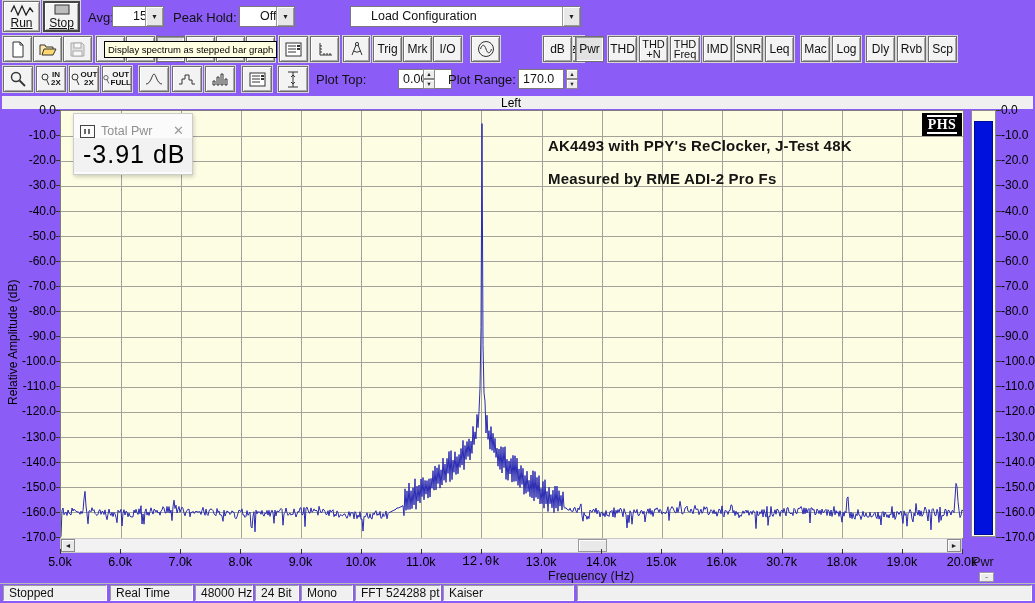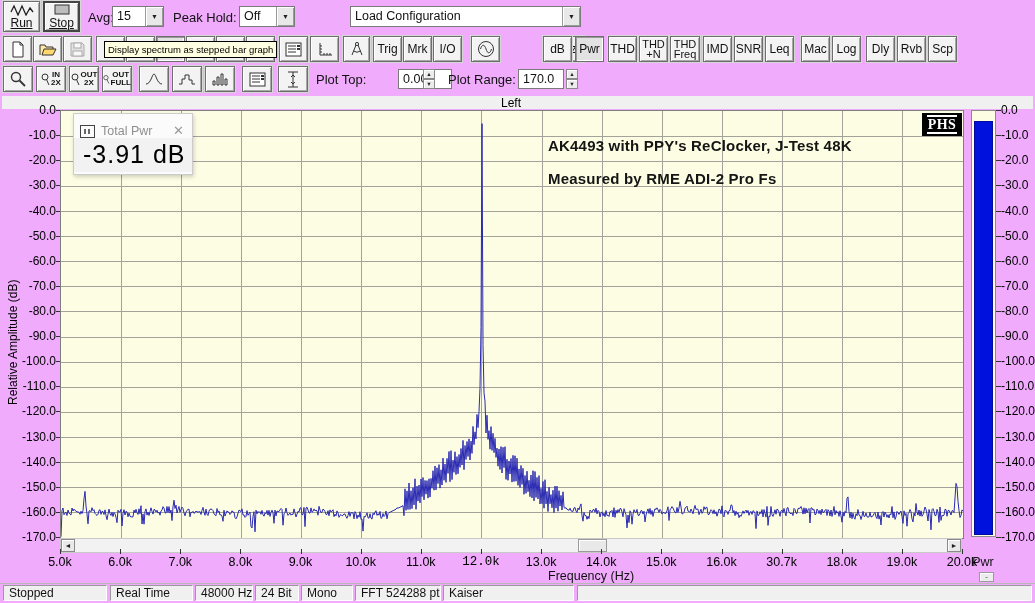--- a/index.html
+++ b/index.html
@@ -1,31 +1,31 @@
 <!DOCTYPE html>
 <html><head>
 <meta charset="utf-8">
 <style>
   html,body{margin:0;padding:0;background:#d8d8d8;}
-  #app{position:relative;width:1035px;height:603px;background:#f0abfc;overflow:hidden;
+  #app{position:relative;width:1035px;height:603px;background:#8b5cf6;overflow:hidden;
        font-family:"Liberation Sans",sans-serif;color:#111;user-select:none;}
   .abs{position:absolute;}
   
   .btn3d{background:#f3f3f3;border:1px solid #6e6e6e;
          box-shadow:inset 1px 1px 0 #ffffff, inset -1px -1px 0 #a8a8a8, 0 0 0 1px #d6d6d6;
          display:flex;align-items:center;justify-content:center;box-sizing:border-box;}
   .btn3d.pressed{background:#e2e2e2;box-shadow:inset 1px 1px 0 #9a9a9a, inset -1px -1px 0 #fff;}
   .btn3d.disabled svg{opacity:.45;}
   .ibtn{width:29px;height:26px;top:36px;}
   .zbtn{width:30px;height:26px;top:66px;}
   .tlabel{font-size:12px;line-height:12px;}
   .t2line{font-size:11px;line-height:10.5px;text-align:center;}
   
   .combo{height:21px;background:#fff;border:1px solid #7a7a7a;box-sizing:border-box;display:flex;}
-  .combo .val{flex:1;font-size:12.5px;line-height:19px;padding-left:4px;overflow:hidden;white-space:nowrap;}
+  .combo .val{flex:1;font-size:12.5px;line-height:19px;padding-left:20px;overflow:hidden;white-space:nowrap;}
   .combo .drop{width:17px;background:#e8e8e8;border-left:1px solid #9a9a9a;
        box-shadow:inset 1px 1px 0 #fff,inset -1px -1px 0 #9a9a9a;
        display:flex;align-items:center;justify-content:center;font-size:7px;color:#222;}
   
   .spin{width:12px;height:20px;display:flex;flex-direction:column;}
   .spin div{flex:1;background:#ececec;border:1px solid #8a8a8a;box-shadow:inset 1px 1px 0 #fff;
        font-size:5.5px;line-height:8px;text-align:center;color:#222;box-sizing:border-box;}
   .tfield{background:#fff;border:1px solid #7a7a7a;box-sizing:border-box;
           font-size:12.5px;line-height:18px;padding-left:4px;}
   

